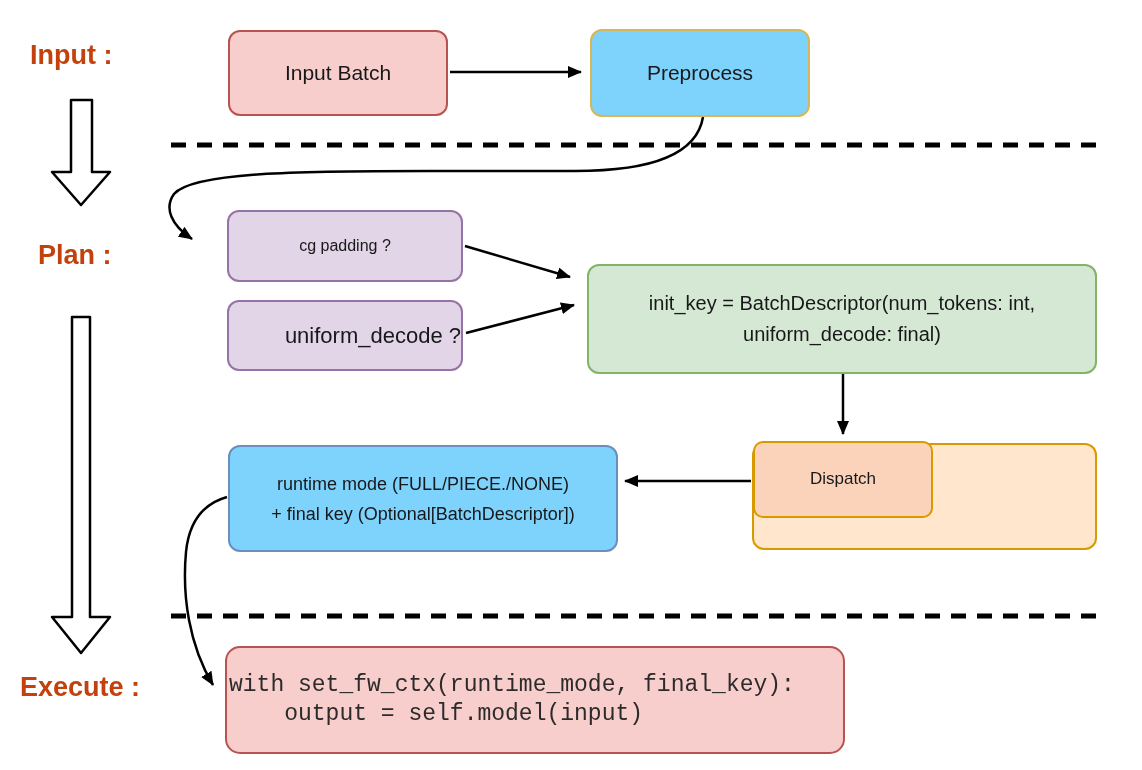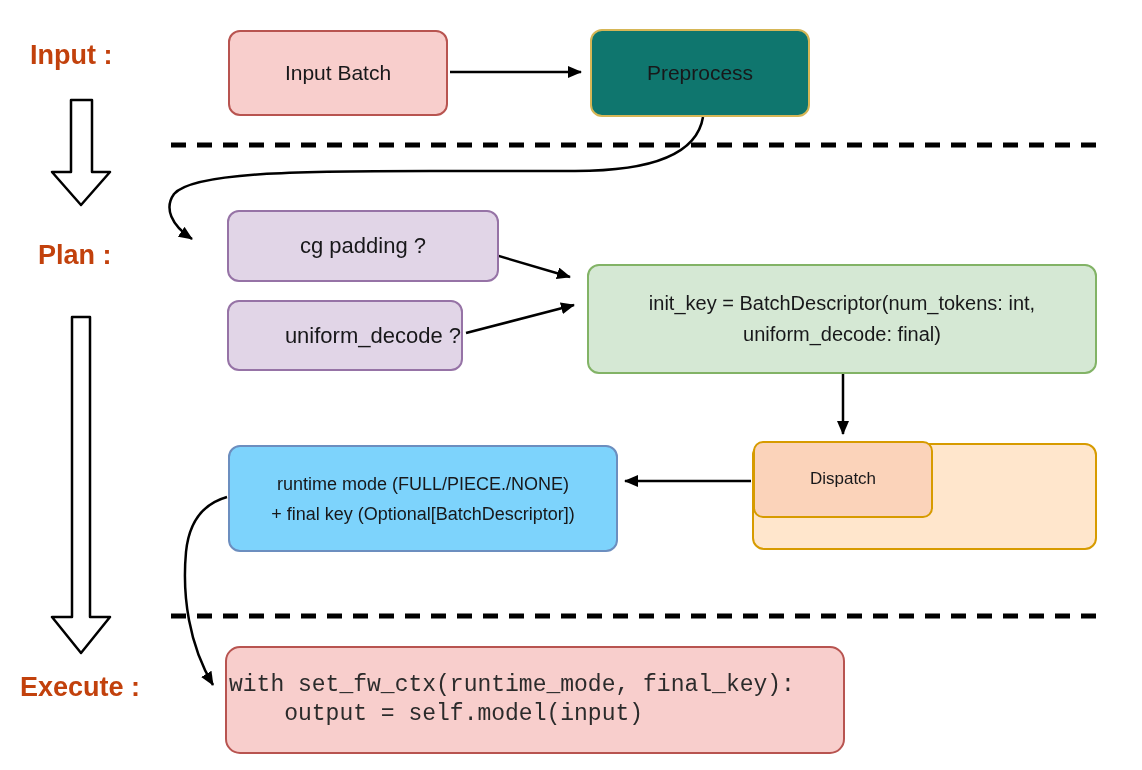--- a/index.html
+++ b/index.html
@@ -33,21 +33,21 @@
     align-items: center;
     justify-content: center;
     flex-direction: column;
     text-align: center;
     color: #18181a;
     line-height: 1.35;
   }
   .node .line { white-space: pre; }
   #node-input-batch   { left: 228px; top:  30px; width: 220px; height: 86px; font-size: 21px; }
   #node-preprocess    { left: 590px; top:  29px; width: 220px; height: 88px; font-size: 21px; }
-  #node-cg-padding    { left: 227px; top: 210px; width: 272px; height: 72px; font-size: 22px; }
+  #node-cg-padding    { left: 227px; top: 210px; width: 236px; height: 72px; font-size: 16px; }
   #node-uniform-decode{ left: 227px; top: 300px; width: 236px; height: 71px; font-size: 22px; }
   #node-init-key      { left: 587px; top: 228px; width: 510px; height: 110px; font-size: 20px; line-height: 31px; margin-top: 36px; }
   #node-dispatcher    { left: 752px; top: 443px; width: 345px; height: 107px; }
   #node-dispatch      { left: 753px; top: 441px; width: 180px; height: 77px; font-size: 17px; border-radius: 10px; }
   #dispatcher-label   {
     position: absolute; left: 935px; top: 461px; width: 160px;
     font-size: 22px; line-height: 31px; text-align: center; color: #18181a;
   }
   #node-runtime-mode  { left: 228px; top: 445px; width: 390px; height: 107px; font-size: 18px; line-height: 30px; }
   #node-execute-code  {
@@ -87,21 +87,21 @@
   </svg>
 
   <div class="stage-label" style="left:30px; top:40px;">Input :</div>
   <div class="stage-label" style="left:38px; top:240px;">Plan :</div>
   <div class="stage-label" style="left:20px; top:672px;">Execute :</div>
 
   <div class="node" id="node-input-batch" style="background-color: rgb(248, 206, 204); border-color: rgb(184, 84, 80);">
     <span class="line">Input Batch</span>
   </div>
 
-  <div class="node" id="node-preprocess" style="background-color: #0f766e; border-color: rgb(214, 182, 86);">
+  <div class="node" id="node-preprocess" style="background-color: #7dd3fc; border-color: rgb(214, 182, 86);">
     <span class="line">Preprocess</span>
   </div>
 
   <div class="node" id="node-cg-padding" style="background-color: rgb(225, 213, 231); border-color: rgb(150, 115, 166);">
     <span class="line">cg padding ?</span>
   </div>
 
   <div class="node" id="node-uniform-decode" style="background-color: rgb(225, 213, 231); border-color: rgb(150, 115, 166); align-items: flex-end;">
     <span class="line">uniform_decode ?</span>
   </div>

